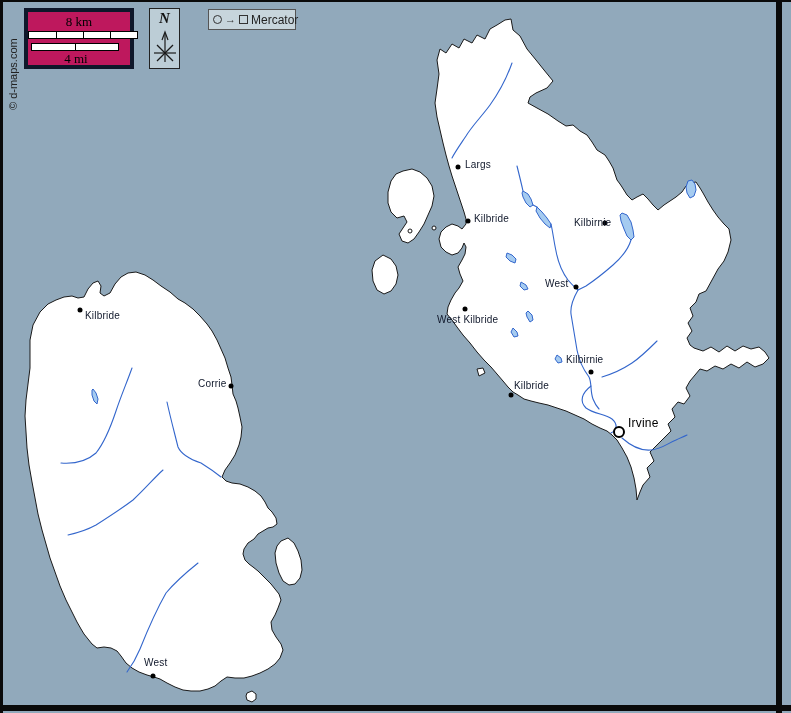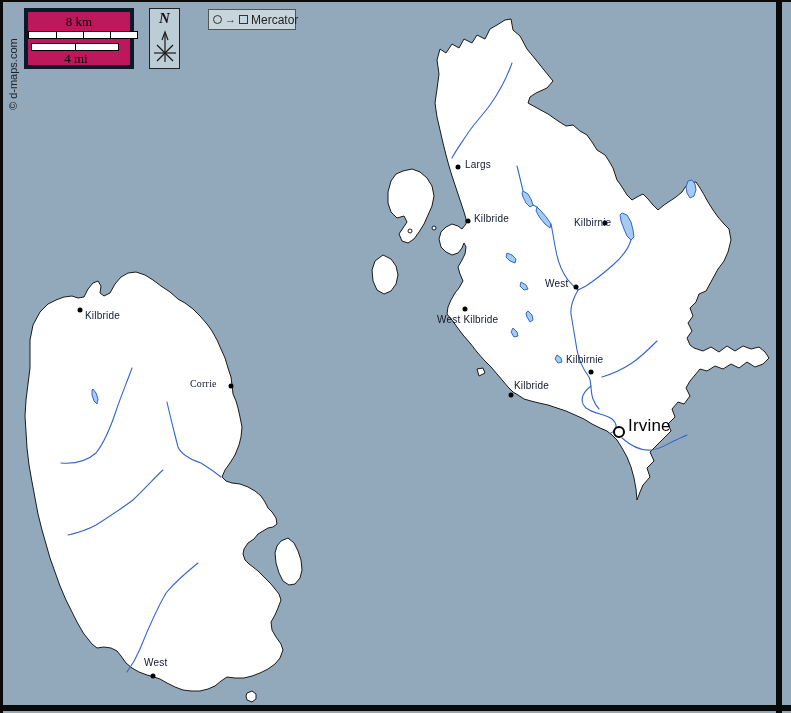--- a/index.html
+++ b/index.html
@@ -18,21 +18,21 @@
   svg.map-art{position:absolute;left:0;top:0;}
   .land{fill:#ffffff;stroke:#1a1a1a;stroke-width:1;stroke-linejoin:round;}
   .lake{fill:#a5cbf0;stroke:#3366cc;stroke-width:1;}
   .river{fill:none;stroke:#3366cc;stroke-width:1.1;stroke-linecap:round;}
 
   
   .town-label{
     position:absolute;font-size:10px;color:#0f172a;white-space:nowrap;
     letter-spacing:0.2px;
   }
-  .town-label.big{font-size:17px;color:#000;}
+  .town-label.big{font-size:12px;color:#000;}
   .town-dot{
     position:absolute;width:5px;height:5px;background:#000;border-radius:50%;
     transform:translate(-50%,-50%);
   }
   .town-ring{
     position:absolute;width:8px;height:8px;background:#fff;border:2.5px solid #000;
     border-radius:50%;transform:translate(-50%,-50%);
   }
 
   
@@ -191,20 +191,20 @@
   <div>
     <div class="town-ring" style="left:619px;top:432px;"></div>
     <div class="town-label big" style="left:628px;top:416px;">Irvine</div>
   </div>
   <div>
     <div class="town-dot" style="left:80px;top:310px;"></div>
     <div class="town-label" style="left:85px;top:310px;">Kilbride</div>
   </div>
   <div>
     <div class="town-dot" style="left:231px;top:386px;"></div>
-    <div class="town-label" style="left:190px;top:378px;font-family:Liberation Serif, serif;">Corrie</div>
+    <div class="town-label" style="left:198px;top:378px;">Corrie</div>
   </div>
   <div>
     <div class="town-dot" style="left:153px;top:676px;"></div>
     <div class="town-label" style="left:144px;top:657px;">West</div>
   </div>
 
 </div>
 
 </body></html>

